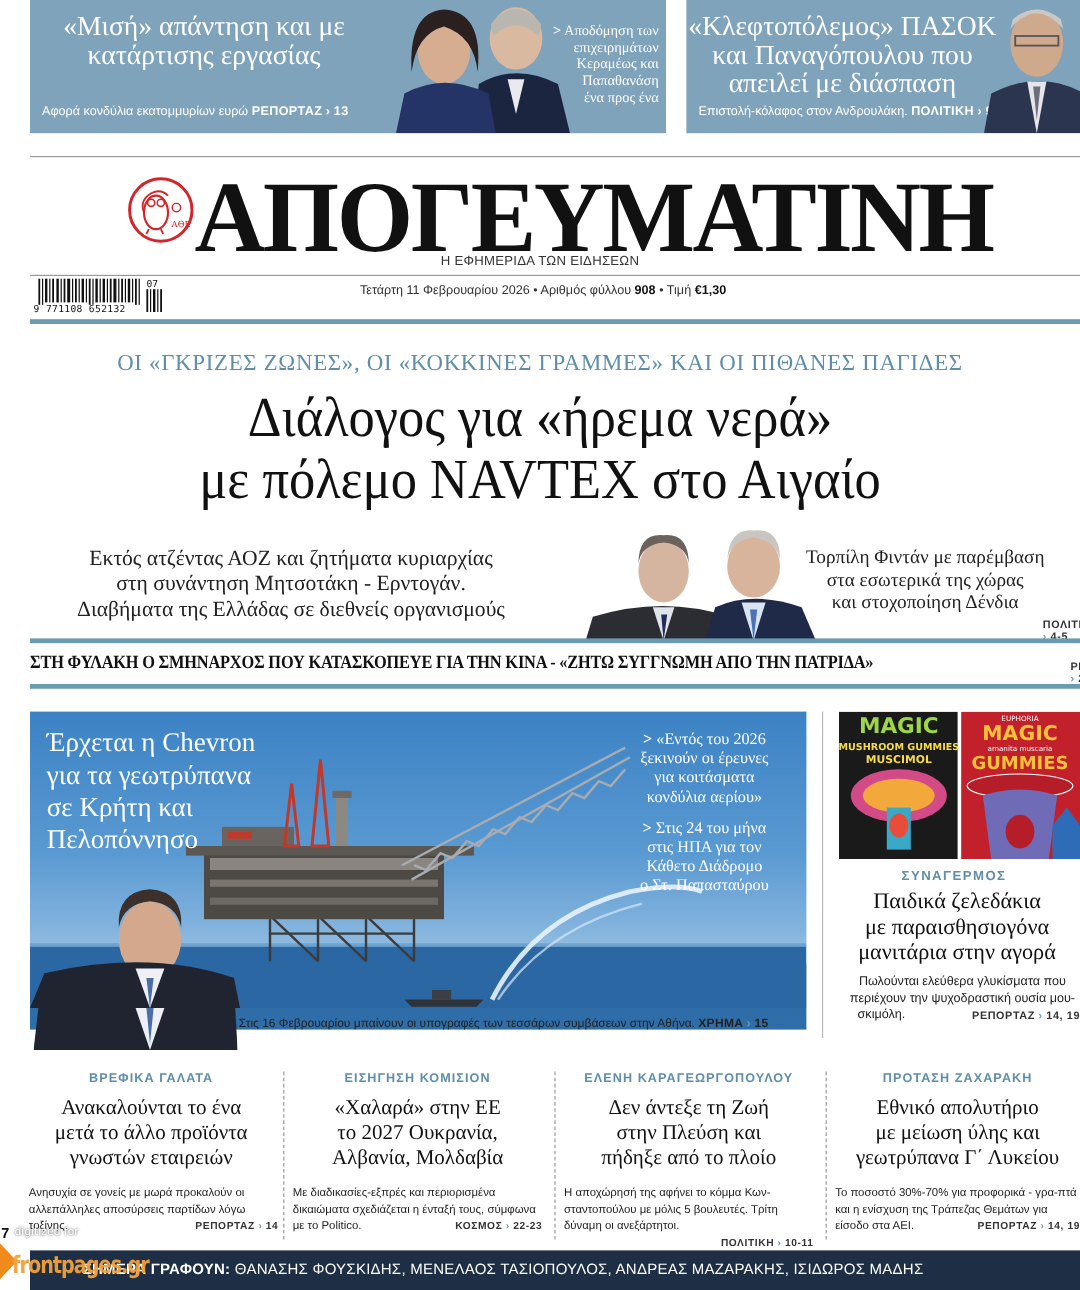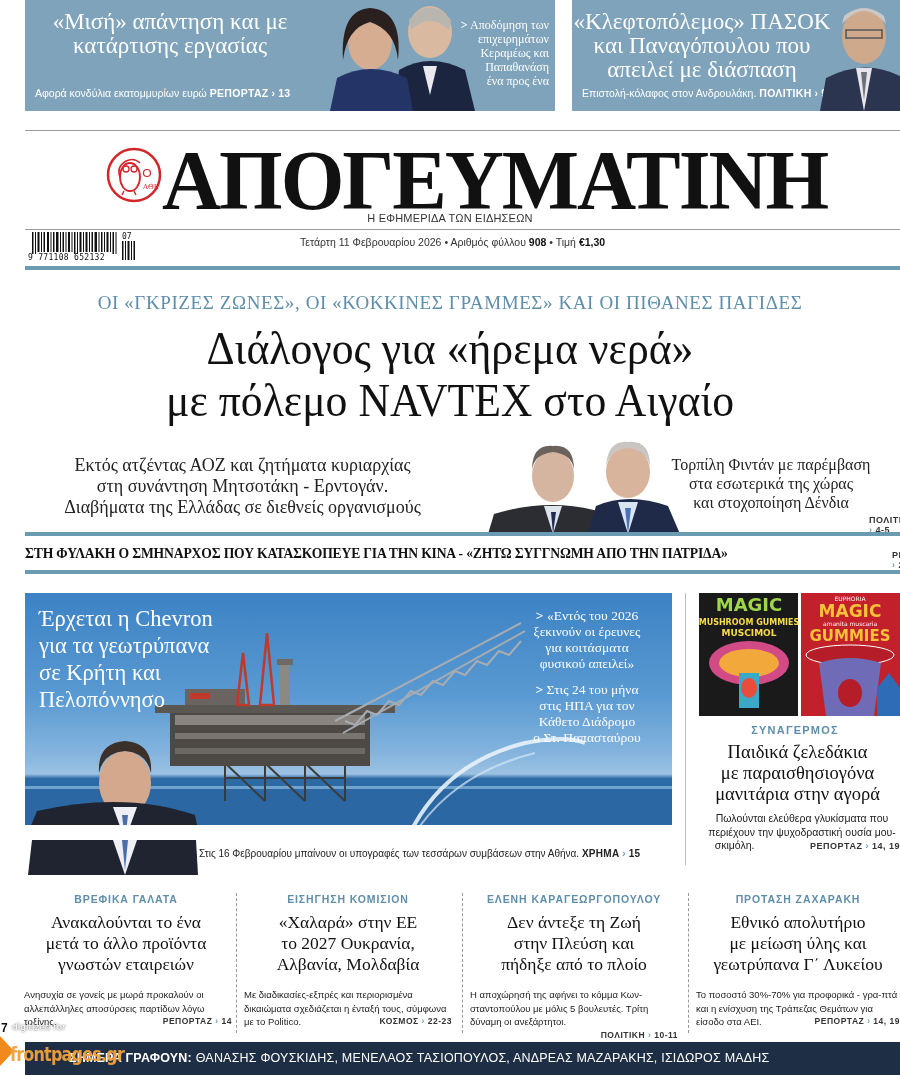--- a/index.html
+++ b/index.html
@@ -29,21 +29,21 @@
   .kicker { position: absolute; left: 0; width: 900px; top: 292px; text-align: center; font-family: "Liberation Serif", serif; font-size: 19px; color: #5e8ea9; letter-spacing: 0.6px; }
   .headline { position: absolute; left: 0; width: 900px; top: 322px; text-align: center; font-family: "Liberation Serif", serif; font-size: 47px; line-height: 52px; color: #111; transform: scaleX(0.93); transform-origin: center top; }
   .deck-left { position: absolute; left: 20px; width: 445px; top: 455px; text-align: center; font-family: "Liberation Serif", serif; font-size: 18px; line-height: 21px; color: #222; }
   .deck-right { position: absolute; left: 660px; width: 222px; top: 455px; text-align: center; font-family: "Liberation Serif", serif; font-size: 16px; line-height: 19px; color: #222; }
   .ref { font-size: 9px; font-weight: bold; letter-spacing: 0.5px; color: #333; padding-left: 45px; }
   .ref .arr { color: #6b9bb3; }
 
   .banner { position: absolute; left: 25px; top: 544px; font-family: "Liberation Serif", serif; font-weight: bold; font-size: 15.5px; color: #111; white-space: nowrap; transform: scaleX(0.88); transform-origin: left top; letter-spacing: -0.2px; }
 
   
-  .feature { position: absolute; left: 25px; top: 593px; width: 647px; height: 232px; overflow: hidden;
+  .feature { position: absolute; left: 25px; top: 593px; width: 647px; height: 265px; overflow: hidden;
     background: linear-gradient(180deg, #3c82c4 0%, #5a9ad2 45%, #86b5de 70%, #9cc2e2 78%, #2c6aa5 80%, #2f6ea8 100%); }
   .feature-title { position: absolute; left: 14px; top: 12px; font-family: "Liberation Serif", serif; font-size: 22.5px; line-height: 27px; color: #fff; }
   .feature-bullets { position: absolute; right: 10px; top: 15px; width: 150px; text-align: center; font-family: "Liberation Serif", serif; font-size: 13.5px; line-height: 16px; color: #fff; }
   .feature-bullets p { margin-bottom: 10px; }
   .caption { position: absolute; left: 199px; top: 848px; font-size: 10px; color: #222; white-space: nowrap; }
   .caption b { font-weight: bold; letter-spacing: 0.3px; }
 
   
   .vdiv { position: absolute; width: 1px; background: #bbb; }
   .gummies { position: absolute; left: 699px; top: 593px; width: 201px; height: 123px; overflow: hidden; }
@@ -295,21 +295,21 @@
     <div>για τα γεωτρύπανα</div>
     <div>σε Κρήτη και</div>
     <div>Πελοπόννησο</div>
   </div>
   <div class="feature-bullets">
     <p>
       <b>&gt;</b>
       <span>«Εντός του 2026</span><br>
       <span>ξεκινούν οι έρευνες</span><br>
       <span>για κοιτάσματα</span><br>
-      <span>φυσικού απειλεί»</span>
+      <span>κονδύλια αερίου»</span>
     </p>
     <p>
       <b>&gt;</b>
       <span>Στις 24 του μήνα</span><br>
       <span>στις ΗΠΑ για τον</span><br>
       <span>Κάθετο Διάδρομο</span><br>
       <span>ο Στ. Παπασταύρου</span>
     </p>
   </div>
 </div>

